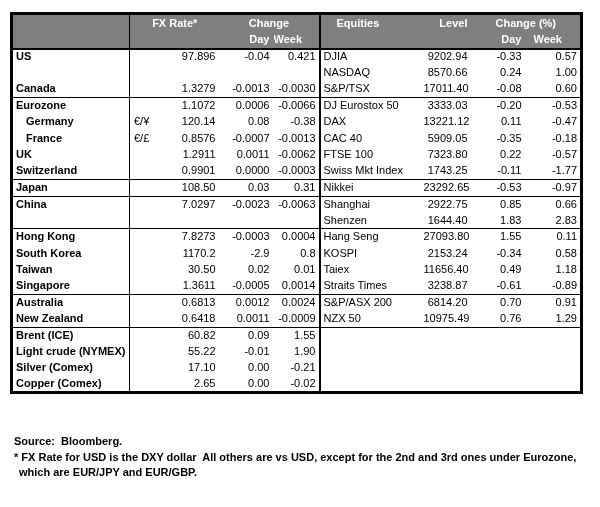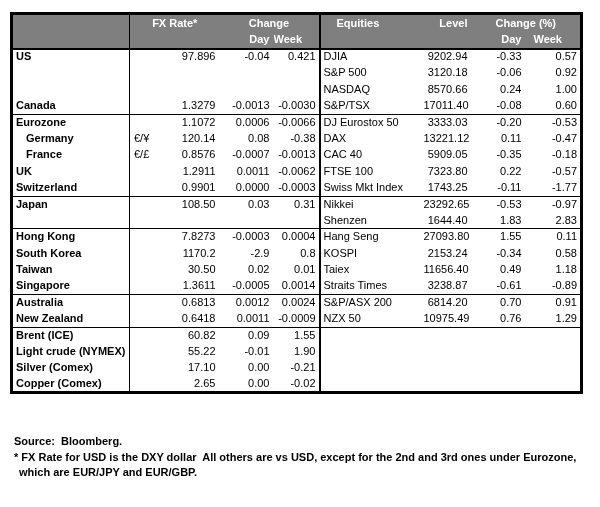--- a/index.html
+++ b/index.html
@@ -97,31 +97,20 @@
     <td class="num">9202.94</td>
     <td class="num">-0.33</td>
     <td class="num last">0.57</td>
   </tr>
         <tr>
     <td class="c-label"></td>
     <td class="c-sym"></td>
     <td class="num"></td>
     <td class="num"></td>
     <td class="num last"></td>
-    <td class="c-eq">S&amp;P 500</td>
-    <td class="num">3120.18</td>
-    <td class="num">-0.06</td>
-    <td class="num last">0.92</td>
-  </tr>
-        <tr>
-    <td class="c-label"></td>
-    <td class="c-sym"></td>
-    <td class="num"></td>
-    <td class="num"></td>
-    <td class="num last"></td>
     <td class="c-eq">NASDAQ</td>
     <td class="num">8570.66</td>
     <td class="num">0.24</td>
     <td class="num last">1.00</td>
   </tr>
         <tr>
     <td class="c-label">Canada</td>
     <td class="c-sym"></td>
     <td class="num">1.3279</td>
     <td class="num">-0.0013</td>
@@ -190,20 +179,31 @@
     <td class="c-label">Japan</td>
     <td class="c-sym"></td>
     <td class="num">108.50</td>
     <td class="num">0.03</td>
     <td class="num last">0.31</td>
     <td class="c-eq">Nikkei</td>
     <td class="num">23292.65</td>
     <td class="num">-0.53</td>
     <td class="num last">-0.97</td>
   </tr>
+        <tr class="section">
+    <td class="c-label">China</td>
+    <td class="c-sym"></td>
+    <td class="num">7.0297</td>
+    <td class="num">-0.0023</td>
+    <td class="num last">-0.0063</td>
+    <td class="c-eq">Shanghai</td>
+    <td class="num">2922.75</td>
+    <td class="num">0.85</td>
+    <td class="num last">0.66</td>
+  </tr>
         <tr>
     <td class="c-label"></td>
     <td class="c-sym"></td>
     <td class="num"></td>
     <td class="num"></td>
     <td class="num last"></td>
     <td class="c-eq">Shenzen</td>
     <td class="num">1644.40</td>
     <td class="num">1.83</td>
     <td class="num last">2.83</td>

